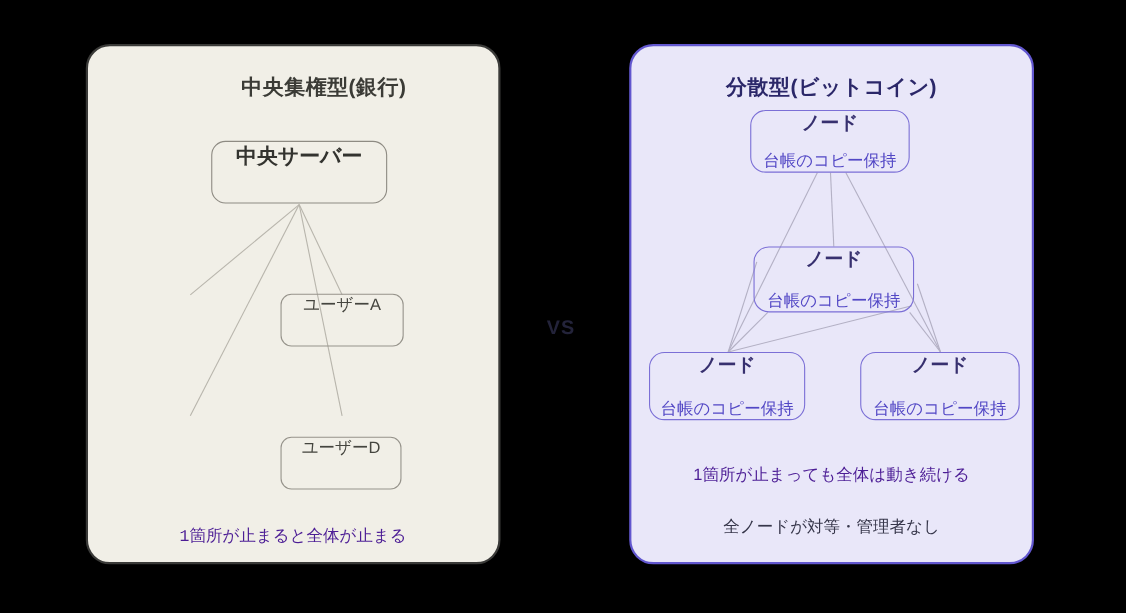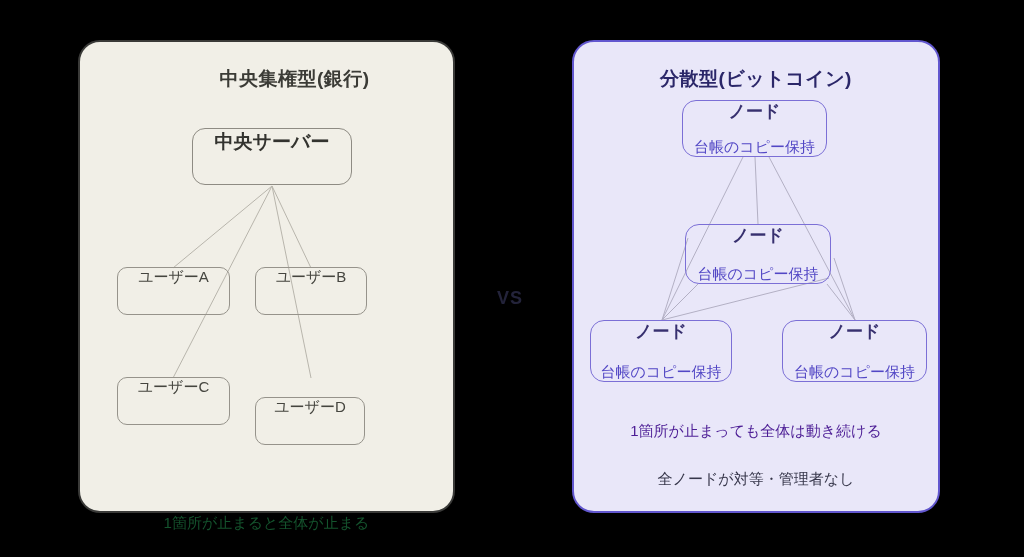--- a/index.html
+++ b/index.html
@@ -34,21 +34,21 @@
 
   .node-box{border:1.5px solid #7b6fd6;border-radius:14px;gap:1px;}
   .node-box .label{font-size:17px;font-weight:bold;color:#37306f;line-height:1.25;}
   .node-box .sub{font-size:15px;color:#5247c5;line-height:1.2;}
   .node-top{left:108px;top:58px;width:145px;height:57px;}
   .node-middle{left:111px;top:182px;width:146px;height:60px;}
   .node-bl{left:16px;top:278px;width:142px;height:62px;}
   .node-br{left:208px;top:278px;width:145px;height:62px;}
 
   .caption{position:absolute;left:0;width:100%;margin:0;text-align:center;font-size:15px;}
-  .panel-left .caption{top:472px;color:#14532d;}
+  .panel-left .caption{top:436px;color:#4c1d95;font-family:Liberation Mono, monospace;}
   .caption-r1{top:380px;color:#4c1d95;}
   .caption-r2{top:428px;color:#36364a;}
 
   .vs{position:absolute;left:486px;top:263px;width:48px;text-align:center;
     font-size:18px;font-weight:bold;letter-spacing:1px;color:#23233a;margin-top:25px;}
 </style>
 </head>
 <body>
 
 <div class="stage">
@@ -60,28 +60,22 @@
       <line x1="192" y1="144" x2="93" y2="226"></line>
       <line x1="192" y1="144" x2="231" y2="226"></line>
       <line x1="192" y1="144" x2="93" y2="336"></line>
       <line x1="192" y1="144" x2="231" y2="336"></line>
     </svg>
 
     <div class="box server-box">
       <span class="label">中央サーバー</span>
     </div>
 
-    <div class="box user-box user-a">
+    <div class="box user-box user-b">
       <span class="label">ユーザーA</span>
-    </div>
-    <div class="box user-box user-b">
-      <span class="label">ユーザーB</span>
-    </div>
-    <div class="box user-box user-c">
-      <span class="label">ユーザーC</span>
     </div>
     <div class="box user-box user-d">
       <span class="label">ユーザーD</span>
     </div>
 
     <p class="caption">1箇所が止まると全体が止まる</p>
   </section>
 
   <div class="vs">VS</div>
 

